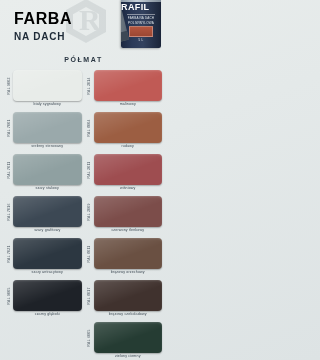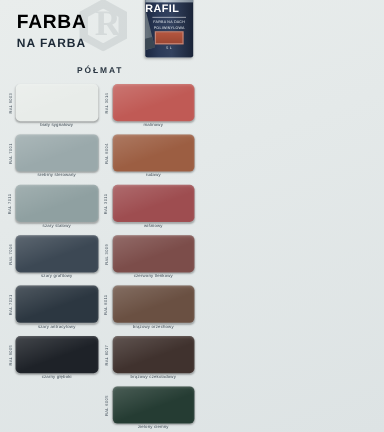--- a/index.html
+++ b/index.html
@@ -116,21 +116,21 @@
 <div class="header">
 
   <div class="watermark">
     <div class="wm-hex"></div>
     <div class="wm-hex-in"></div>
     <div class="wm-r">R</div>
   </div>
 
   <div class="brandwrap">
     <div class="brand-main">FARBA</div>
-    <div class="brand-sub">NA FARBA</div>
+    <div class="brand-sub">NA DACH</div>
   </div>
 
   <div class="can">
     <div class="can-brush">
       <div class="can-brush-tip"></div>
     </div>
     <div class="can-lid"></div>
     <div class="can-logo">RAFIL</div>
     <div class="can-line" style="top:16px"></div>
     <div class="can-txt" style="top:18px">FARBA NA DACH</div>

